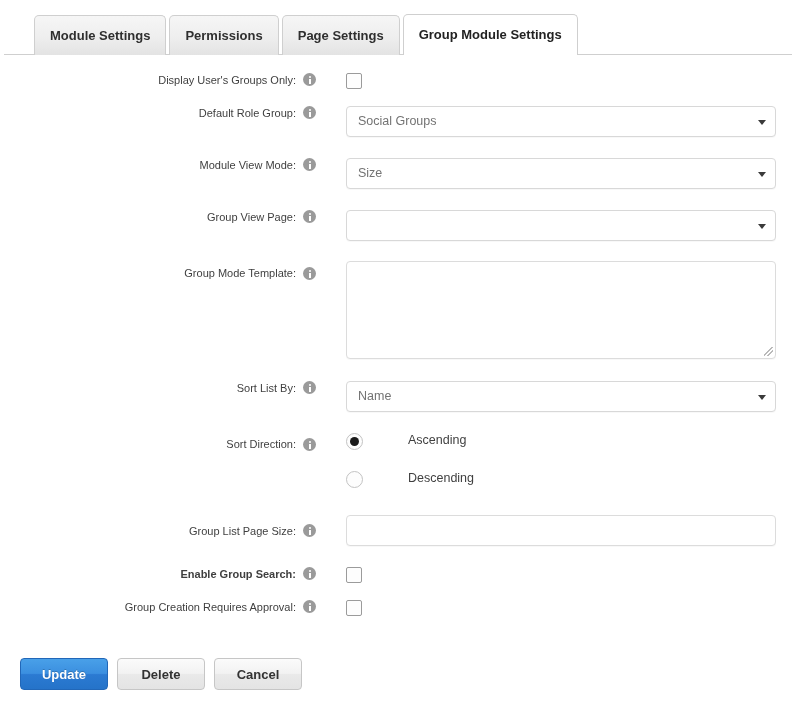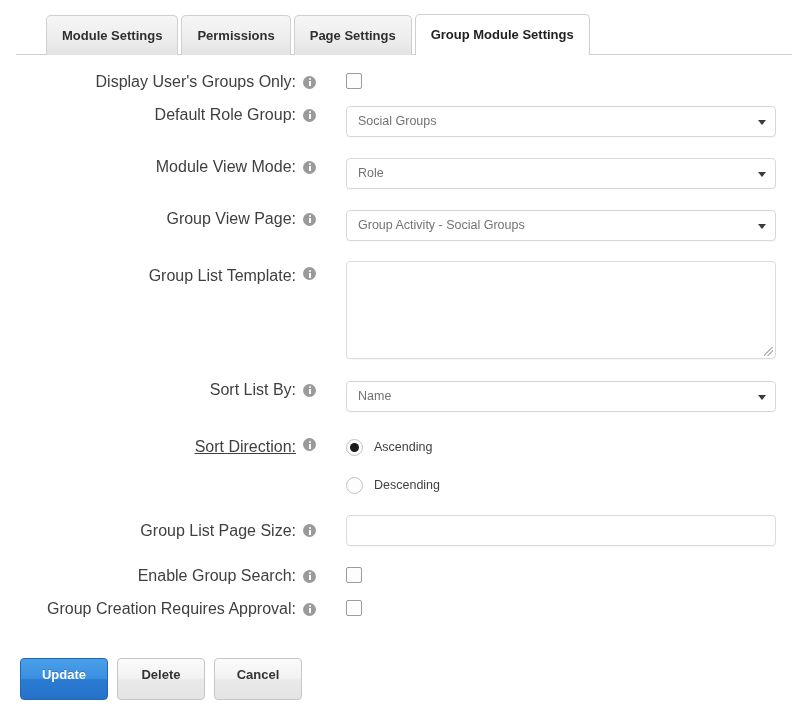--- a/index.html
+++ b/index.html
@@ -15,21 +15,21 @@
     font-size: 12px;
     color: #3a3a3a;
     overflow: hidden;
     position: relative;
   }
 
   
   .tabbar {
     position: relative;
     height: 41px;
-    margin: 14px 0 0 16px;
+    margin: 14px 0 0 4px;
     padding-left: 30px;
     box-sizing: border-box;
   }
   .tabbar-rule {
     position: absolute;
     left: 0;
     right: 0;
     bottom: 0;
     height: 1px;
     background: #cfcfcf;
@@ -75,21 +75,21 @@
   }
   .label-cell {
     width: 316px;
     min-width: 316px;
     text-align: right;
     padding-right: 0;
     box-sizing: border-box;
     display: flex;
     justify-content: flex-end;
     align-items: center;
-    font-size: 16px;
+    font-size: 11px;
     color: #3f3f3f;
   }
   .label-text { white-space: nowrap; }
 
   .info-icon {
     display: inline-block;
     width: 13px;
     height: 13px;
     border-radius: 50%;
     background: #9a9a9a;
@@ -207,22 +207,22 @@
     height: 16px;
     background: #fdfdfd;
     border: 1px solid #9b9b9b;
     border-radius: 2px;
     display: inline-block;
     cursor: pointer;
   }
 
   .radio-row {
     display: flex;
-    align-items: center;
     height: 28px;
+    gap: 34px;
   }
   .radio {
     box-sizing: border-box;
     width: 17px;
     height: 17px;
     border-radius: 50%;
     background: #fdfdfd;
     border: 1px solid #c3c3c3;
     display: inline-block;
     position: relative;
@@ -247,21 +247,21 @@
 
   
   .buttons {
     position: absolute;
     left: 20px;
     top: 658px;
   }
   .btn {
     display: inline-block;
     box-sizing: border-box;
-    height: 42px;
+    height: 32px;
     line-height: 32px;
     padding: 0 18px;
     margin-right: 9px;
     font-family: "Liberation Sans", sans-serif;
     font-size: 13px;
     font-weight: bold;
     border-radius: 4px;
     cursor: pointer;
     text-align: center;
     vertical-align: top;
@@ -313,42 +313,41 @@
     </div>
   </div>
 
   <div class="row" style="margin-bottom:21px;margin-top:12px;">
     <div class="label-cell">
       <span class="label-text">Module View Mode:</span>
       <span class="info-icon"></span>
     </div>
     <div class="field-cell">
       <div class="select-box">
-        <span>Role</span>
+        <span>Size</span>
         <span class="select-arrow"></span>
       </div>
     </div>
   </div>
 
   <div class="row" style="margin-bottom:20px;">
     <div class="label-cell">
       <span class="label-text">Group View Page:</span>
       <span class="info-icon"></span>
     </div>
     <div class="field-cell">
       <div class="select-box">
-        <span>Group Activity - Social Groups</span>
         <span class="select-arrow"></span>
       </div>
     </div>
   </div>
 
   <div class="row" style="margin-bottom:22px;">
     <div class="label-cell" style="align-items:flex-start; padding-top:6px;">
-      <span class="label-text">Group List Template:</span>
+      <span class="label-text">Group Mode Template:</span>
       <span class="info-icon"></span>
     </div>
     <div class="field-cell">
       <div class="textarea-wrap">
         <textarea class="textarea" placeholder="" style=""></textarea>
         <span class="resize-grip"></span>
       </div>
     </div>
   </div>
 
@@ -359,21 +358,21 @@
     </div>
     <div class="field-cell">
       <div class="select-box">
         <span>Name</span>
         <span class="select-arrow"></span>
       </div>
     </div>
   </div>
 
   <div class="row" style="margin-bottom:16px;">
-    <div class="label-cell" style="align-items:flex-start; padding-top:5px;text-decoration:underline;">
+    <div class="label-cell" style="align-items:flex-start; padding-top:5px;">
       <span class="label-text">Sort Direction:</span>
       <span class="info-icon"></span>
     </div>
     <div class="field-cell">
       <div class="radio-row" style="margin-bottom:10px;">
         <span class="radio checked"></span>
         <span class="radio-label">Ascending</span>
       </div>
       <div class="radio-row">
         <span class="radio"></span>
@@ -385,21 +384,21 @@
   <div class="row" style="margin-bottom:21px;align-items:center;">
     <div class="label-cell">
       <span class="label-text">Group List Page Size:</span>
       <span class="info-icon"></span>
     </div>
     <div class="field-cell">
       <input class="text-input" type="text" placeholder="" style="">
     </div>
   </div>
 
-  <div class="row" style="margin-bottom:14px;">
+  <div class="row" style="margin-bottom:14px;font-weight:bold;">
     <div class="label-cell">
       <span class="label-text">Enable Group Search:</span>
       <span class="info-icon"></span>
     </div>
     <div class="field-cell">
       <span class="checkbox"></span>
     </div>
   </div>
 
   <div class="row">

